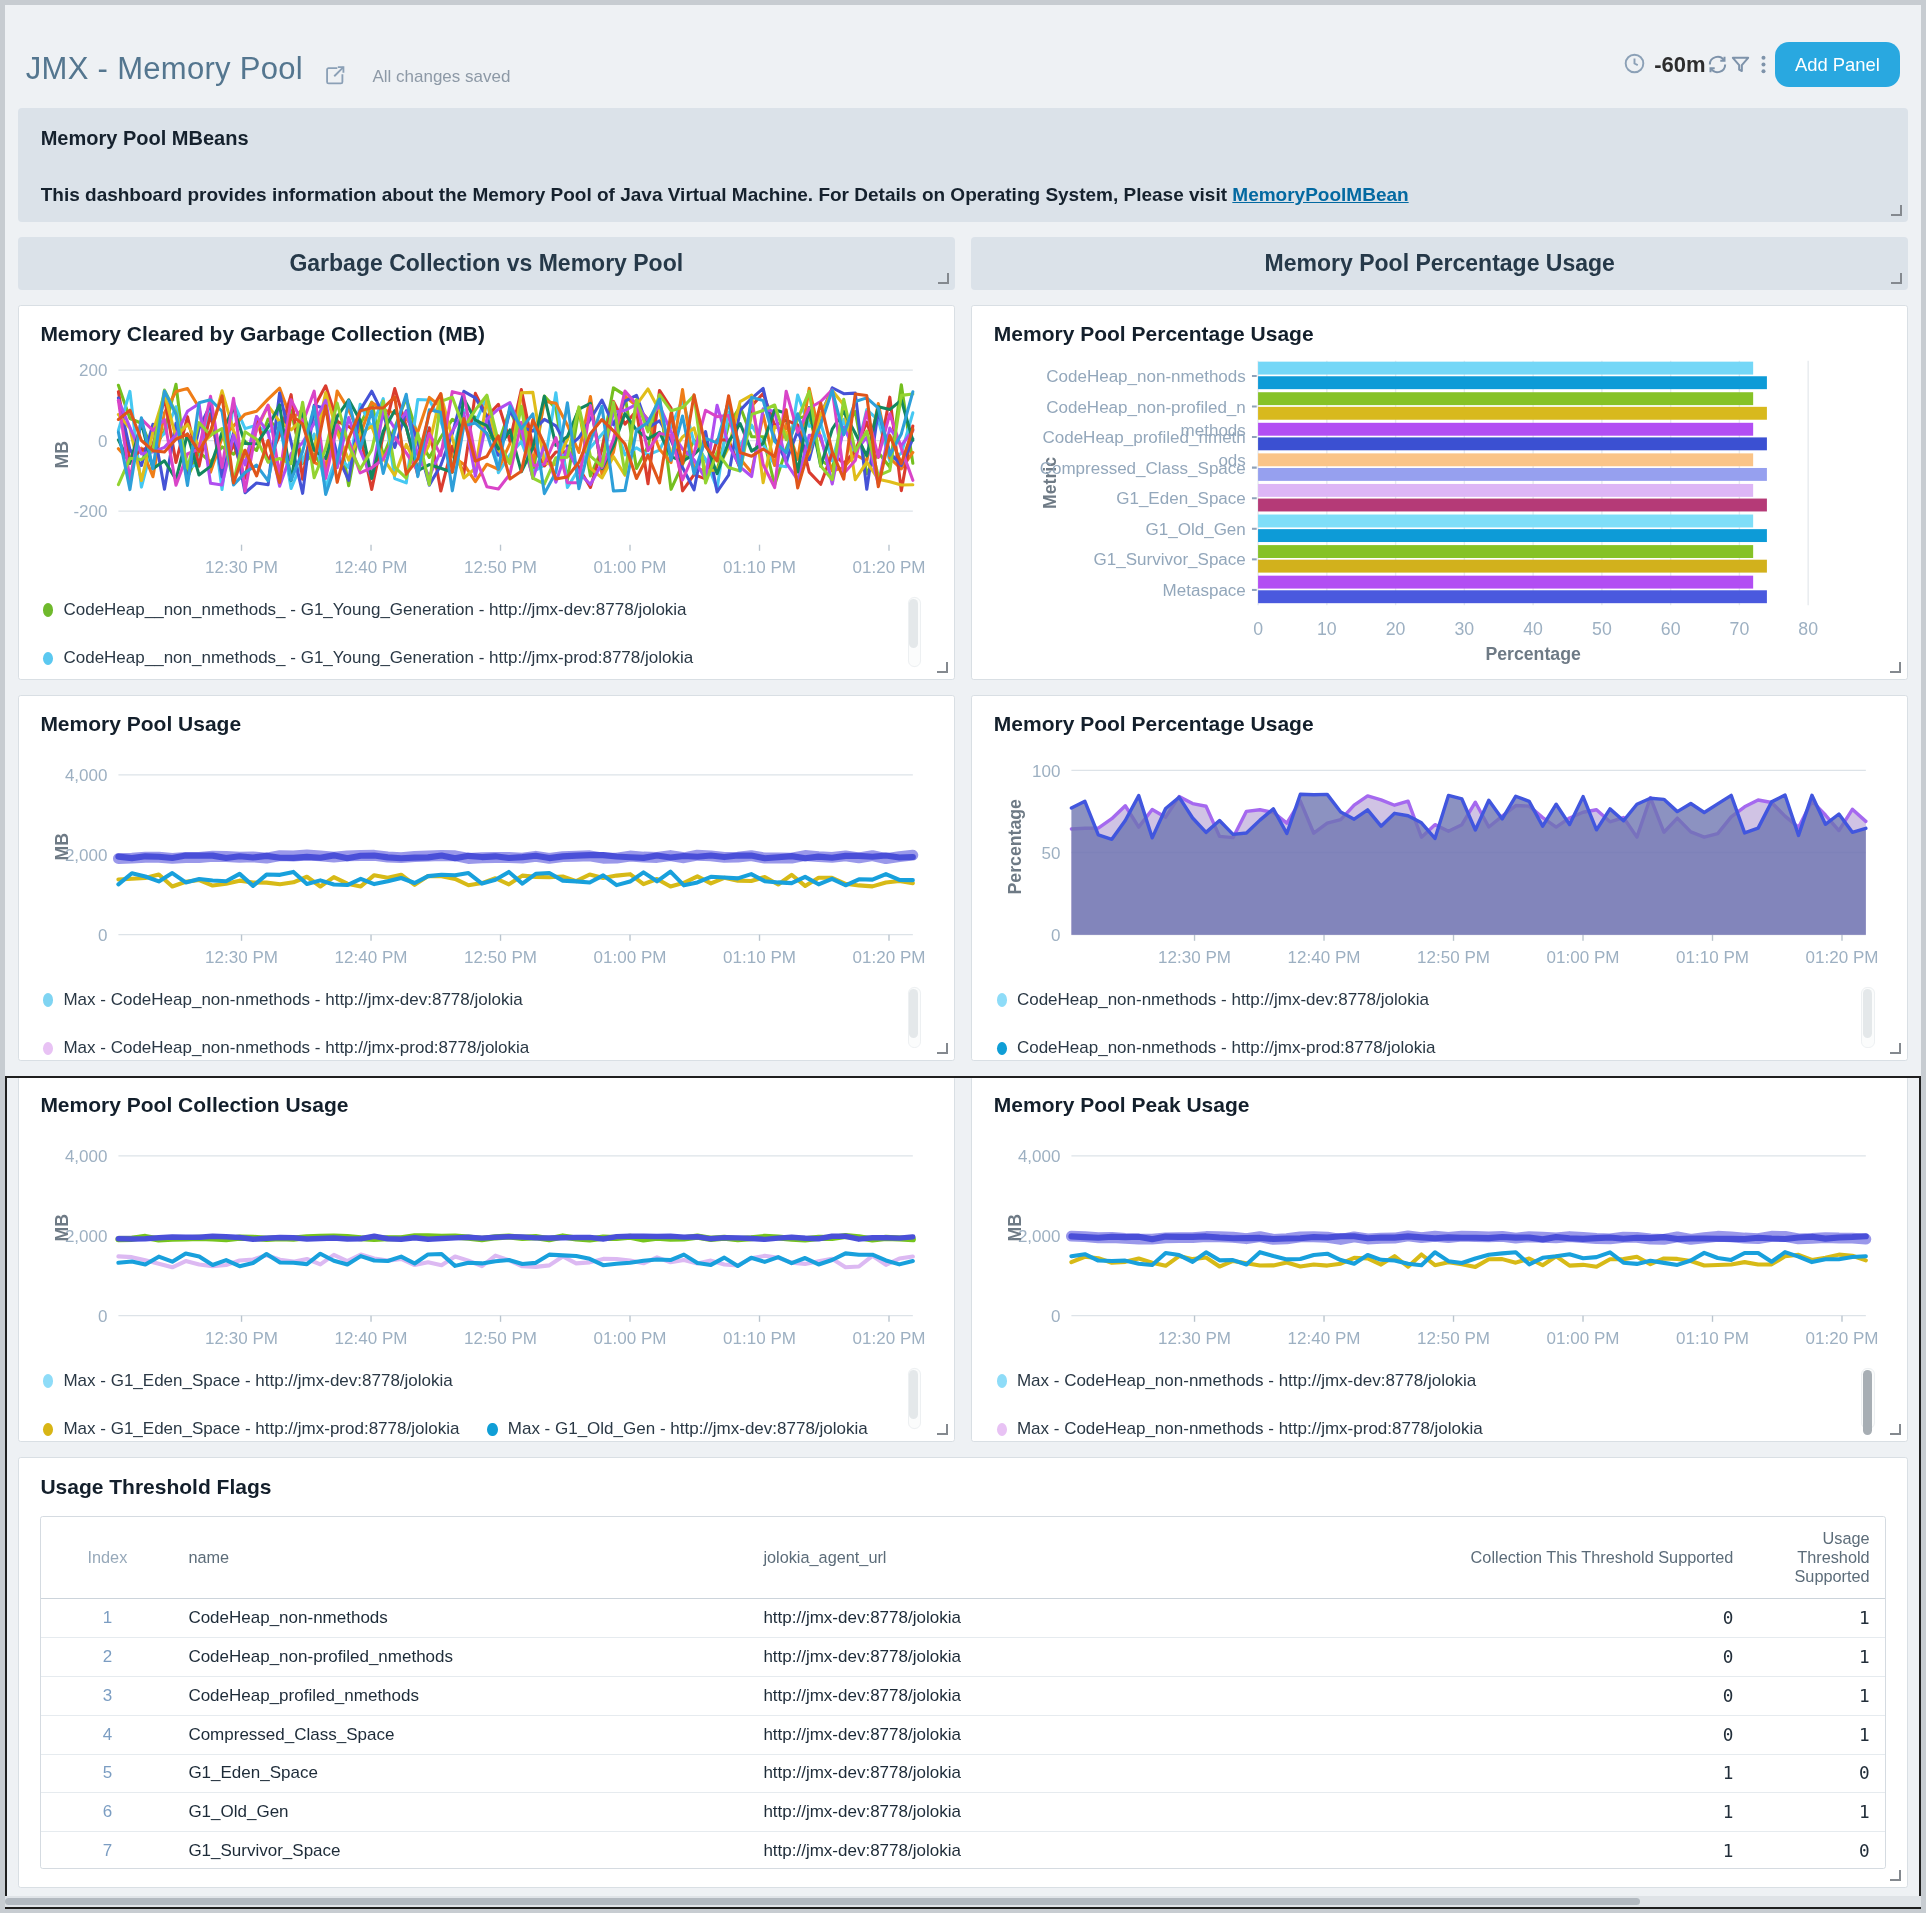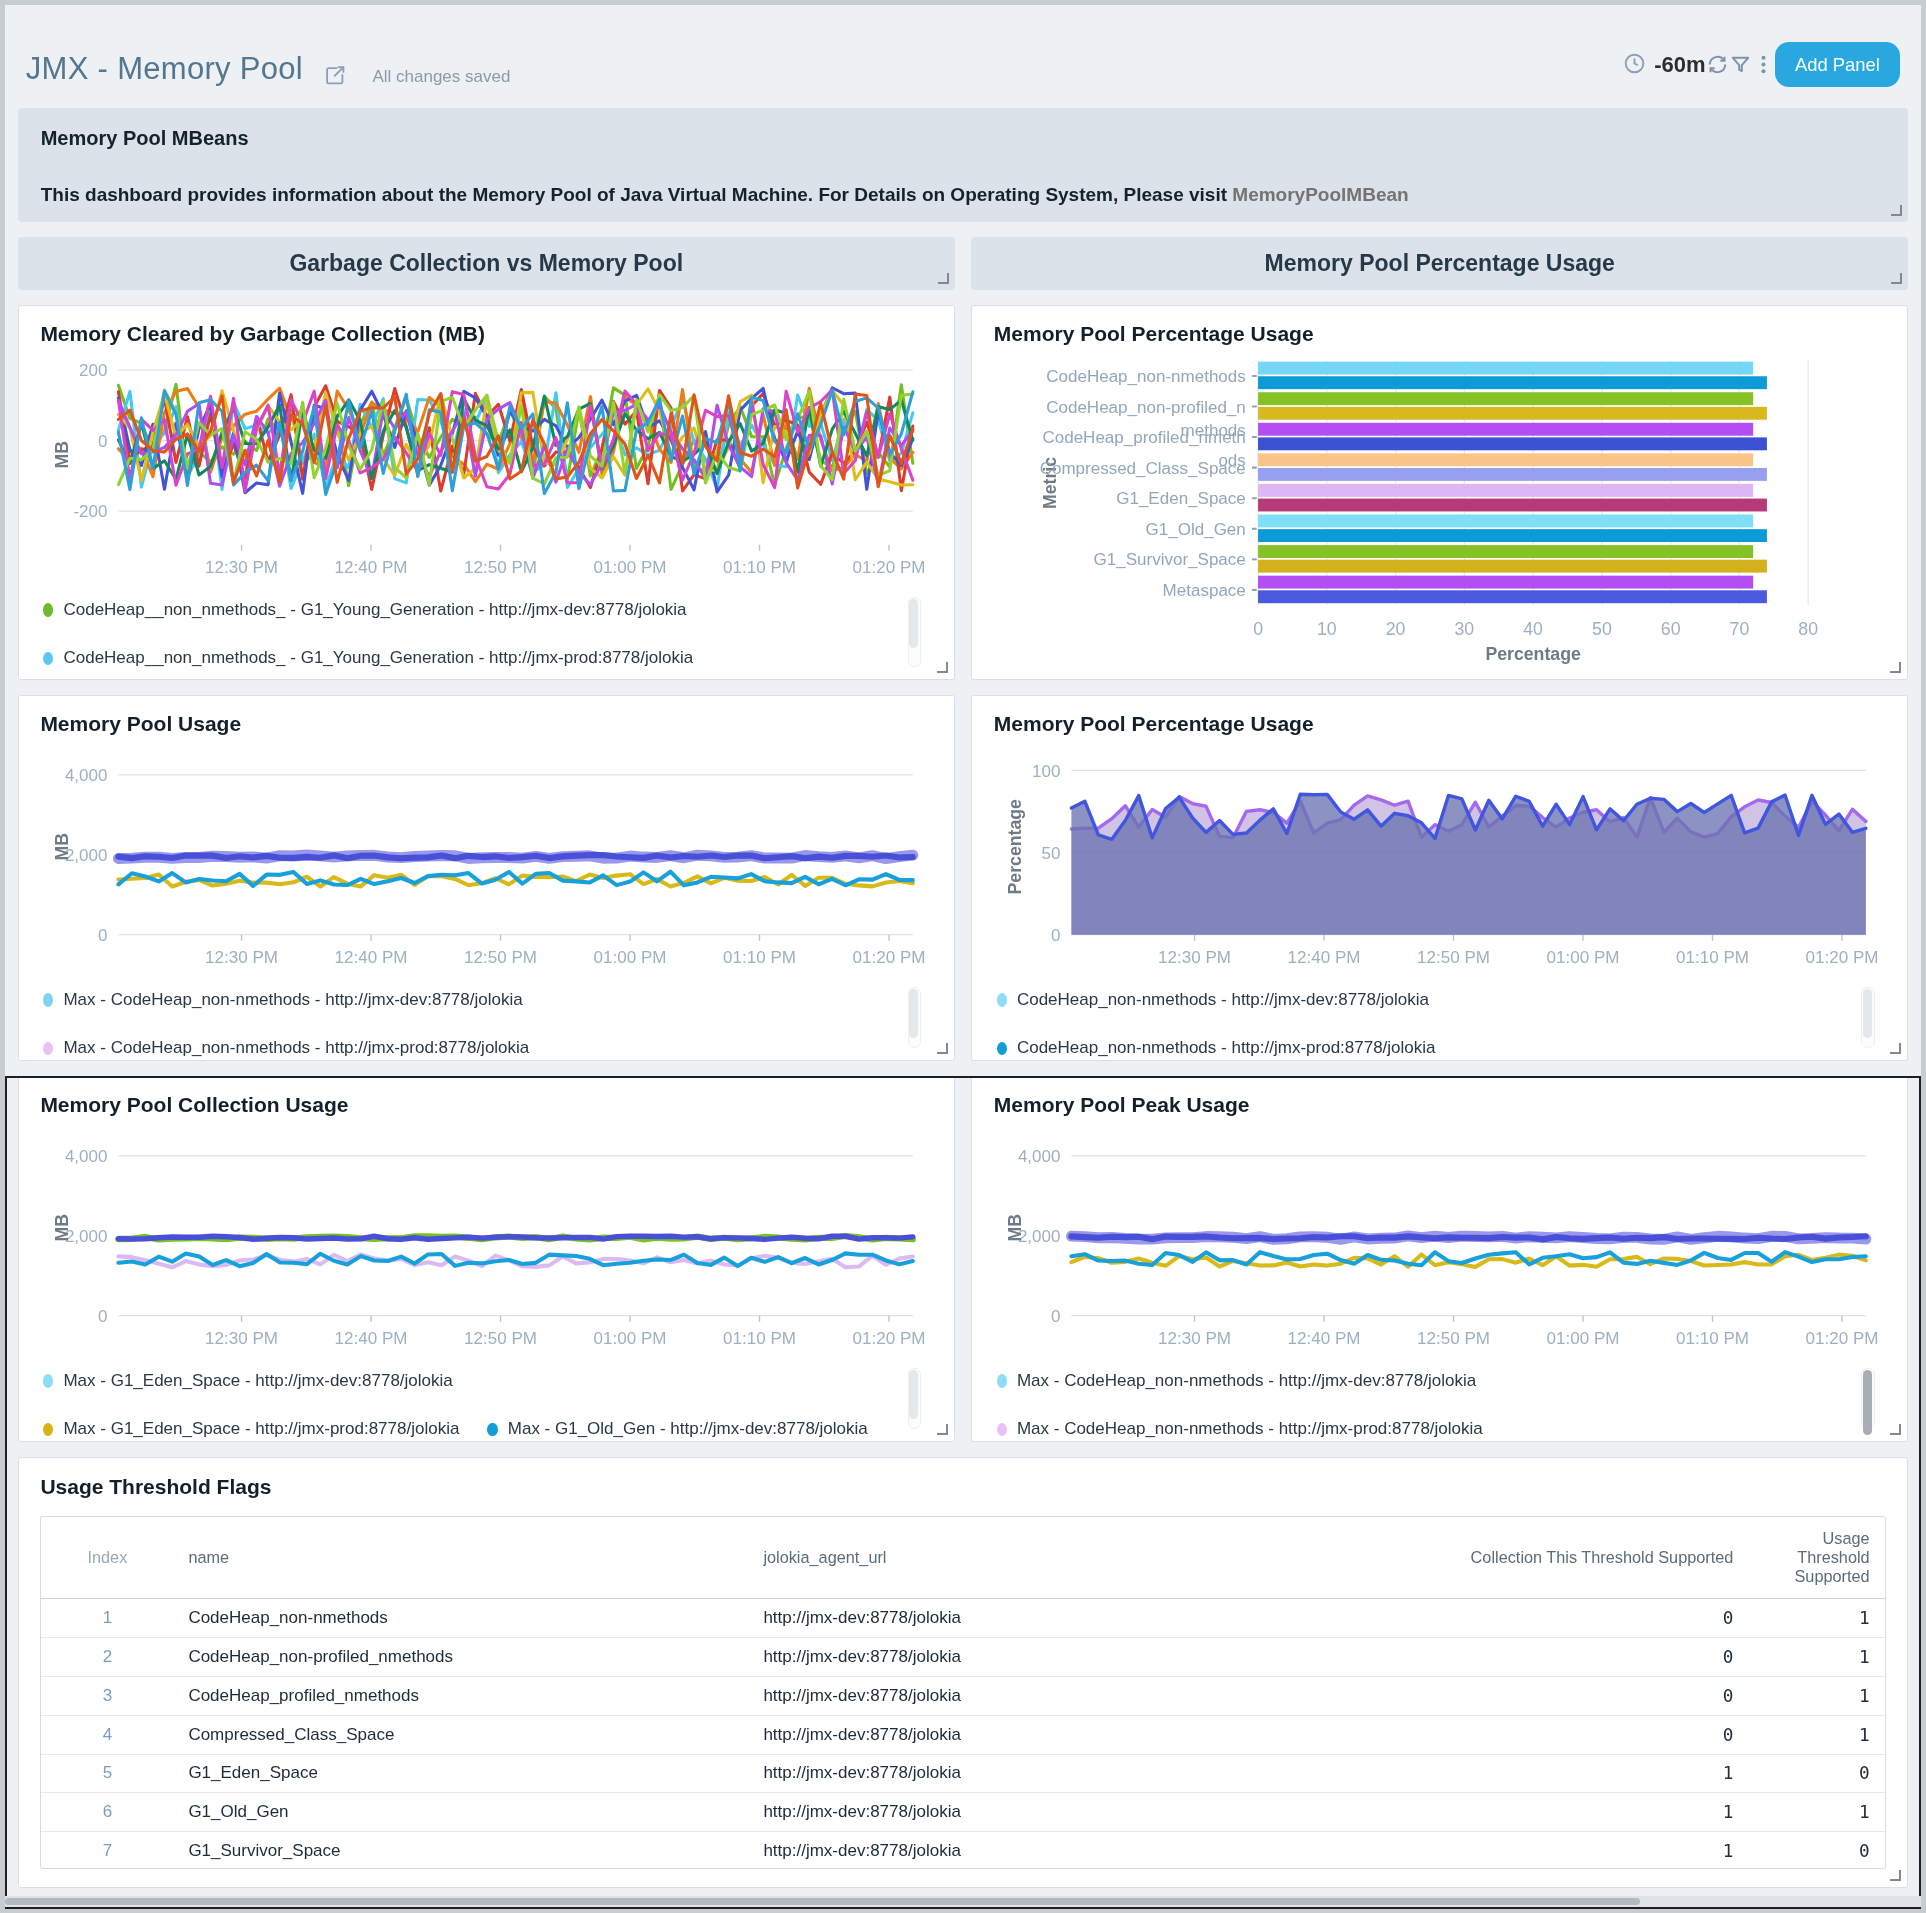--- a/index.html
+++ b/index.html
@@ -17,21 +17,21 @@
   .timebox b{font-size:22px;font-weight:600;color:#2d2d2d;}
   .icon-btn{display:inline-flex;cursor:pointer;}
   .add-btn{background:#29a8e0;color:#fff;border:none;border-radius:14px;font-size:18.4px;padding:11.6px 20.4px;font-family:inherit;cursor:pointer;}
 
   
   .content{padding:0 12.3px;}
   .gpanel{background:#dbe2e9;border-radius:4px;position:relative;box-sizing:border-box;}
   .text-panel{height:114px;padding:19px 23px;margin-bottom:15px;}
   .text-panel h2{margin:0;font-size:20px;font-weight:700;color:#15212d;}
   .text-panel p{margin:34px 0 0 0;font-size:19px;font-weight:600;color:#15212d;}
-  .text-panel a{color:#737373;cursor:pointer;}
+  .text-panel a{color:#0369a1;text-decoration:underline;cursor:pointer;}
   .grid-row{display:grid;grid-template-columns:1fr 1fr;gap:16.3px;margin-bottom:15px;}
   .col-header{height:53px;display:flex;align-items:center;justify-content:center;font-size:23px;font-weight:700;color:#263949;}
   .panel{background:#fff;border:0.7px solid #d9dfe4;border-radius:2.7px;position:relative;box-sizing:border-box;padding:16.3px 19px 5.4px 19px;overflow:hidden;display:flex;flex-direction:column;}
   .panel h3{margin:0 0 5.4px 2.7px;font-size:21px;font-weight:700;color:#131f2b;flex:none;}
   .row1 .panel{height:375px;}
   .row2 .panel,.row3 .panel{height:366px;}
   .chart{width:100%;flex:none;position:relative;}
   #chart0{height:232px;}
   #chart1{height:317px;}
   #chart2,#chart3,#chart4,#chart5{height:232px;}

